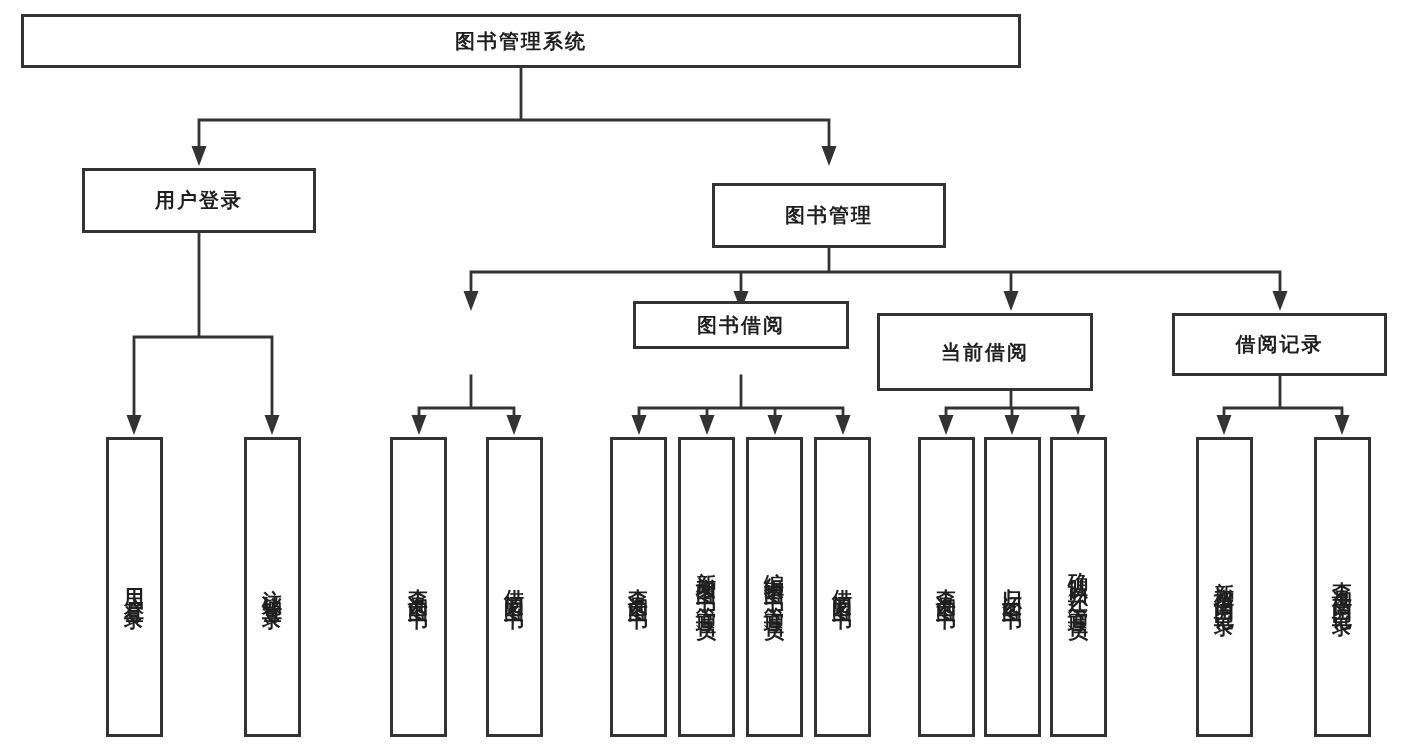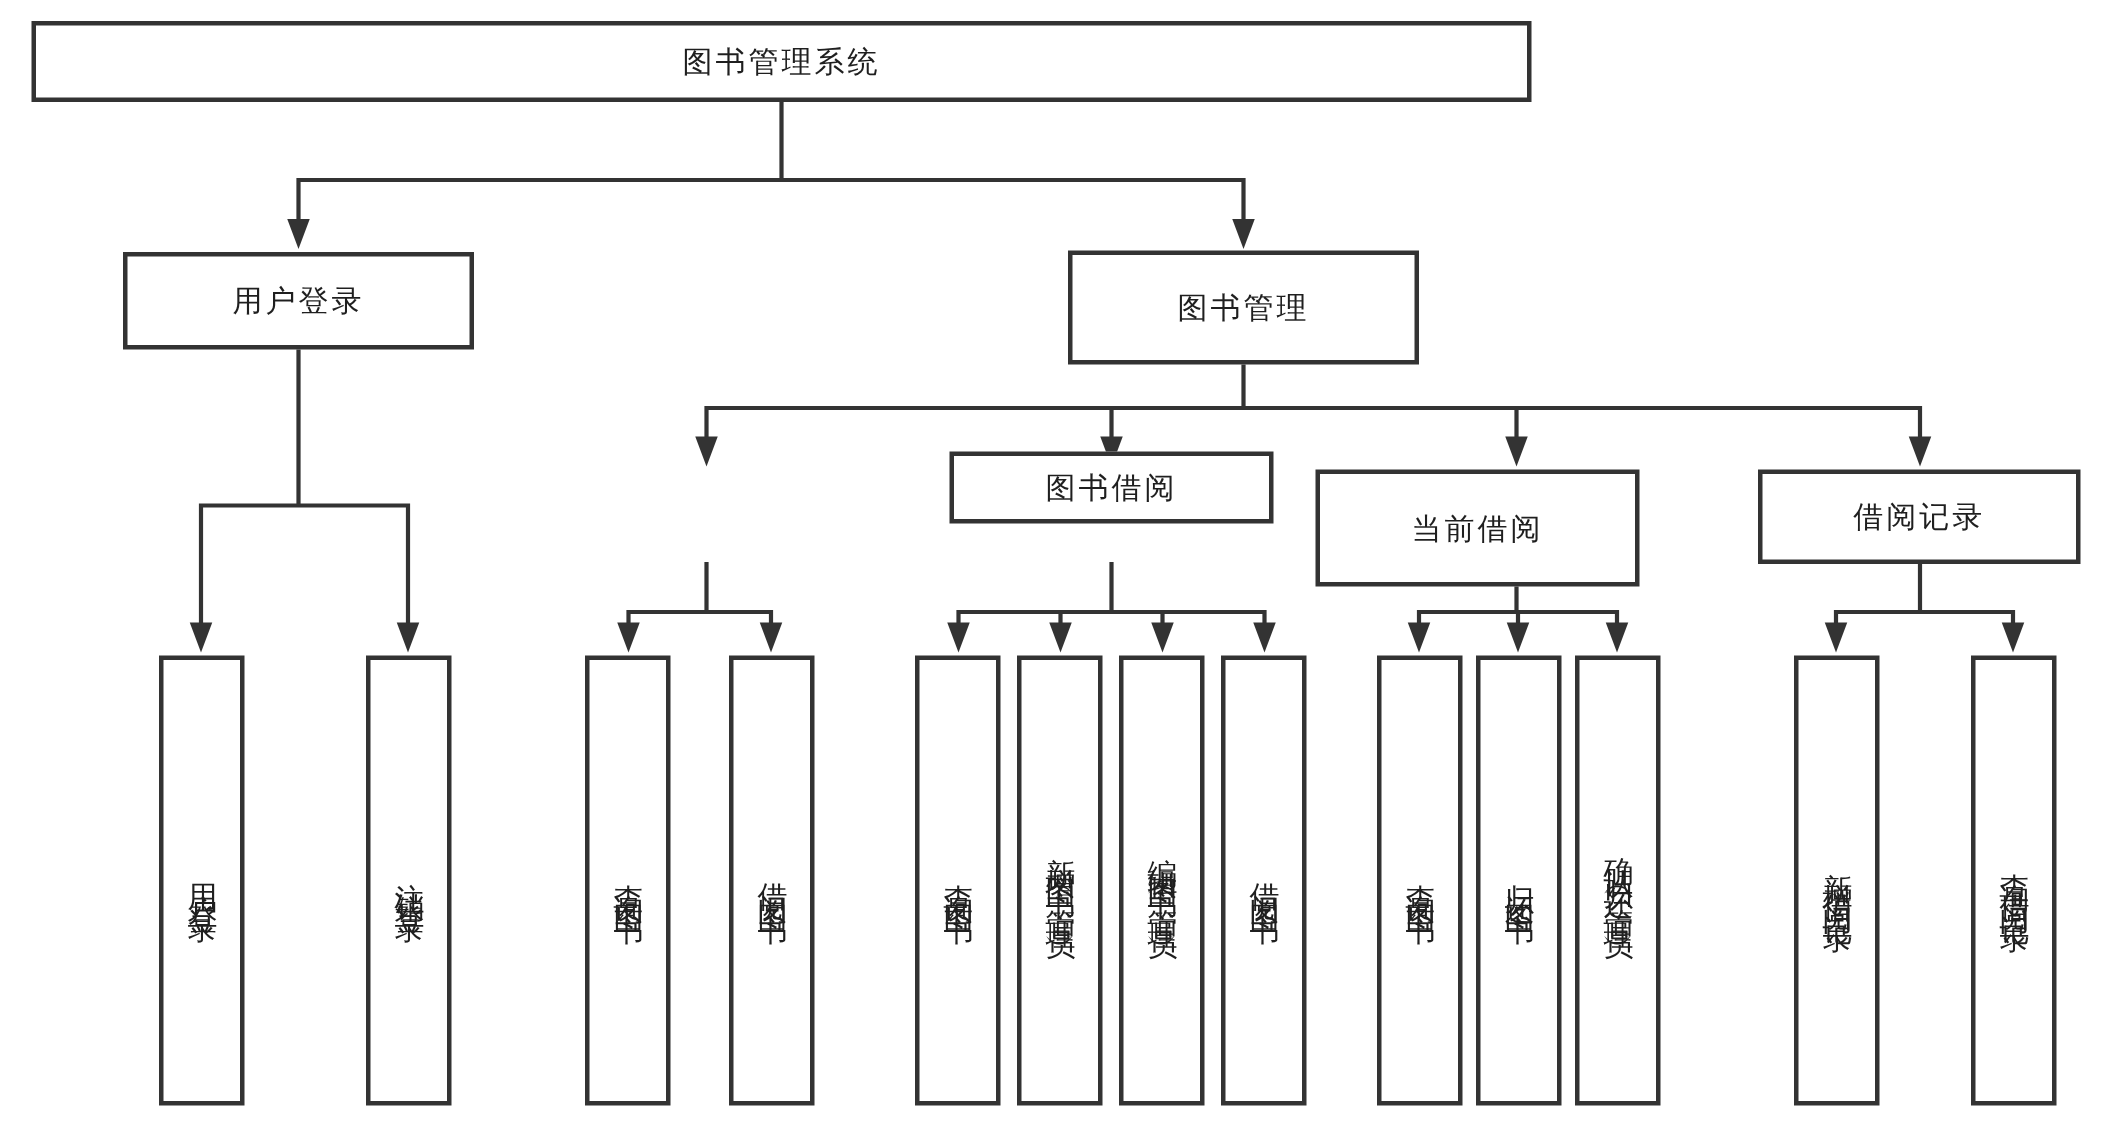--- a/index.html
+++ b/index.html
@@ -15,21 +15,21 @@
     background:var(--background);
     font-family:"Liberation Sans","DejaVu Sans",sans-serif;
     color:var(--text);
   }
   .wires{position:absolute;left:0;top:0;width:1405px;height:747px;pointer-events:none;}
   .wires path{fill:none;stroke:var(--line);stroke-width:2.8;stroke-linecap:square;}
   .wires polygon{fill:var(--line);stroke:none;}
   .box{
     position:absolute;box-sizing:border-box;
     border:3px solid var(--border);background:#fff;
-    display:flex;align-items:center;justify-content:center;
+    display:flex;align-items:center;justify-content:center;font-weight:bold;
   }
   .box .lbl{white-space:nowrap;}
   .h .lbl{font-size:20px;letter-spacing:2px;}
   .v .lbl{
     writing-mode:vertical-rl;
     font-size:20px;letter-spacing:7px;line-height:1;
     white-space:normal;
   }
   .watermark{
     position:absolute;right:5px;bottom:9px;
@@ -92,21 +92,21 @@
     </g>
   </svg>
 
   <div class="box h" style="left:21px;top:14px;width:1000px;height:54px">
     <span class="lbl">图书管理系统</span>
   </div>
 
   <div class="box h" style="left:82px;top:168px;width:234px;height:65px">
     <span class="lbl">用户登录</span>
   </div>
-  <div class="box h" style="left:712px;top:167px;width:234px;height:76px">
+  <div class="box h" style="left:712px;top:183px;width:234px;height:65px">
     <span class="lbl">图书管理</span>
   </div>
 
   <div class="box h" style="left:633px;top:301px;width:216px;height:48px">
     <span class="lbl">图书借阅</span>
   </div>
   <div class="box h" style="left:877px;top:313px;width:216px;height:78px">
     <span class="lbl">当前借阅</span>
   </div>
   <div class="box h" style="left:1172px;top:313px;width:215px;height:63px">

